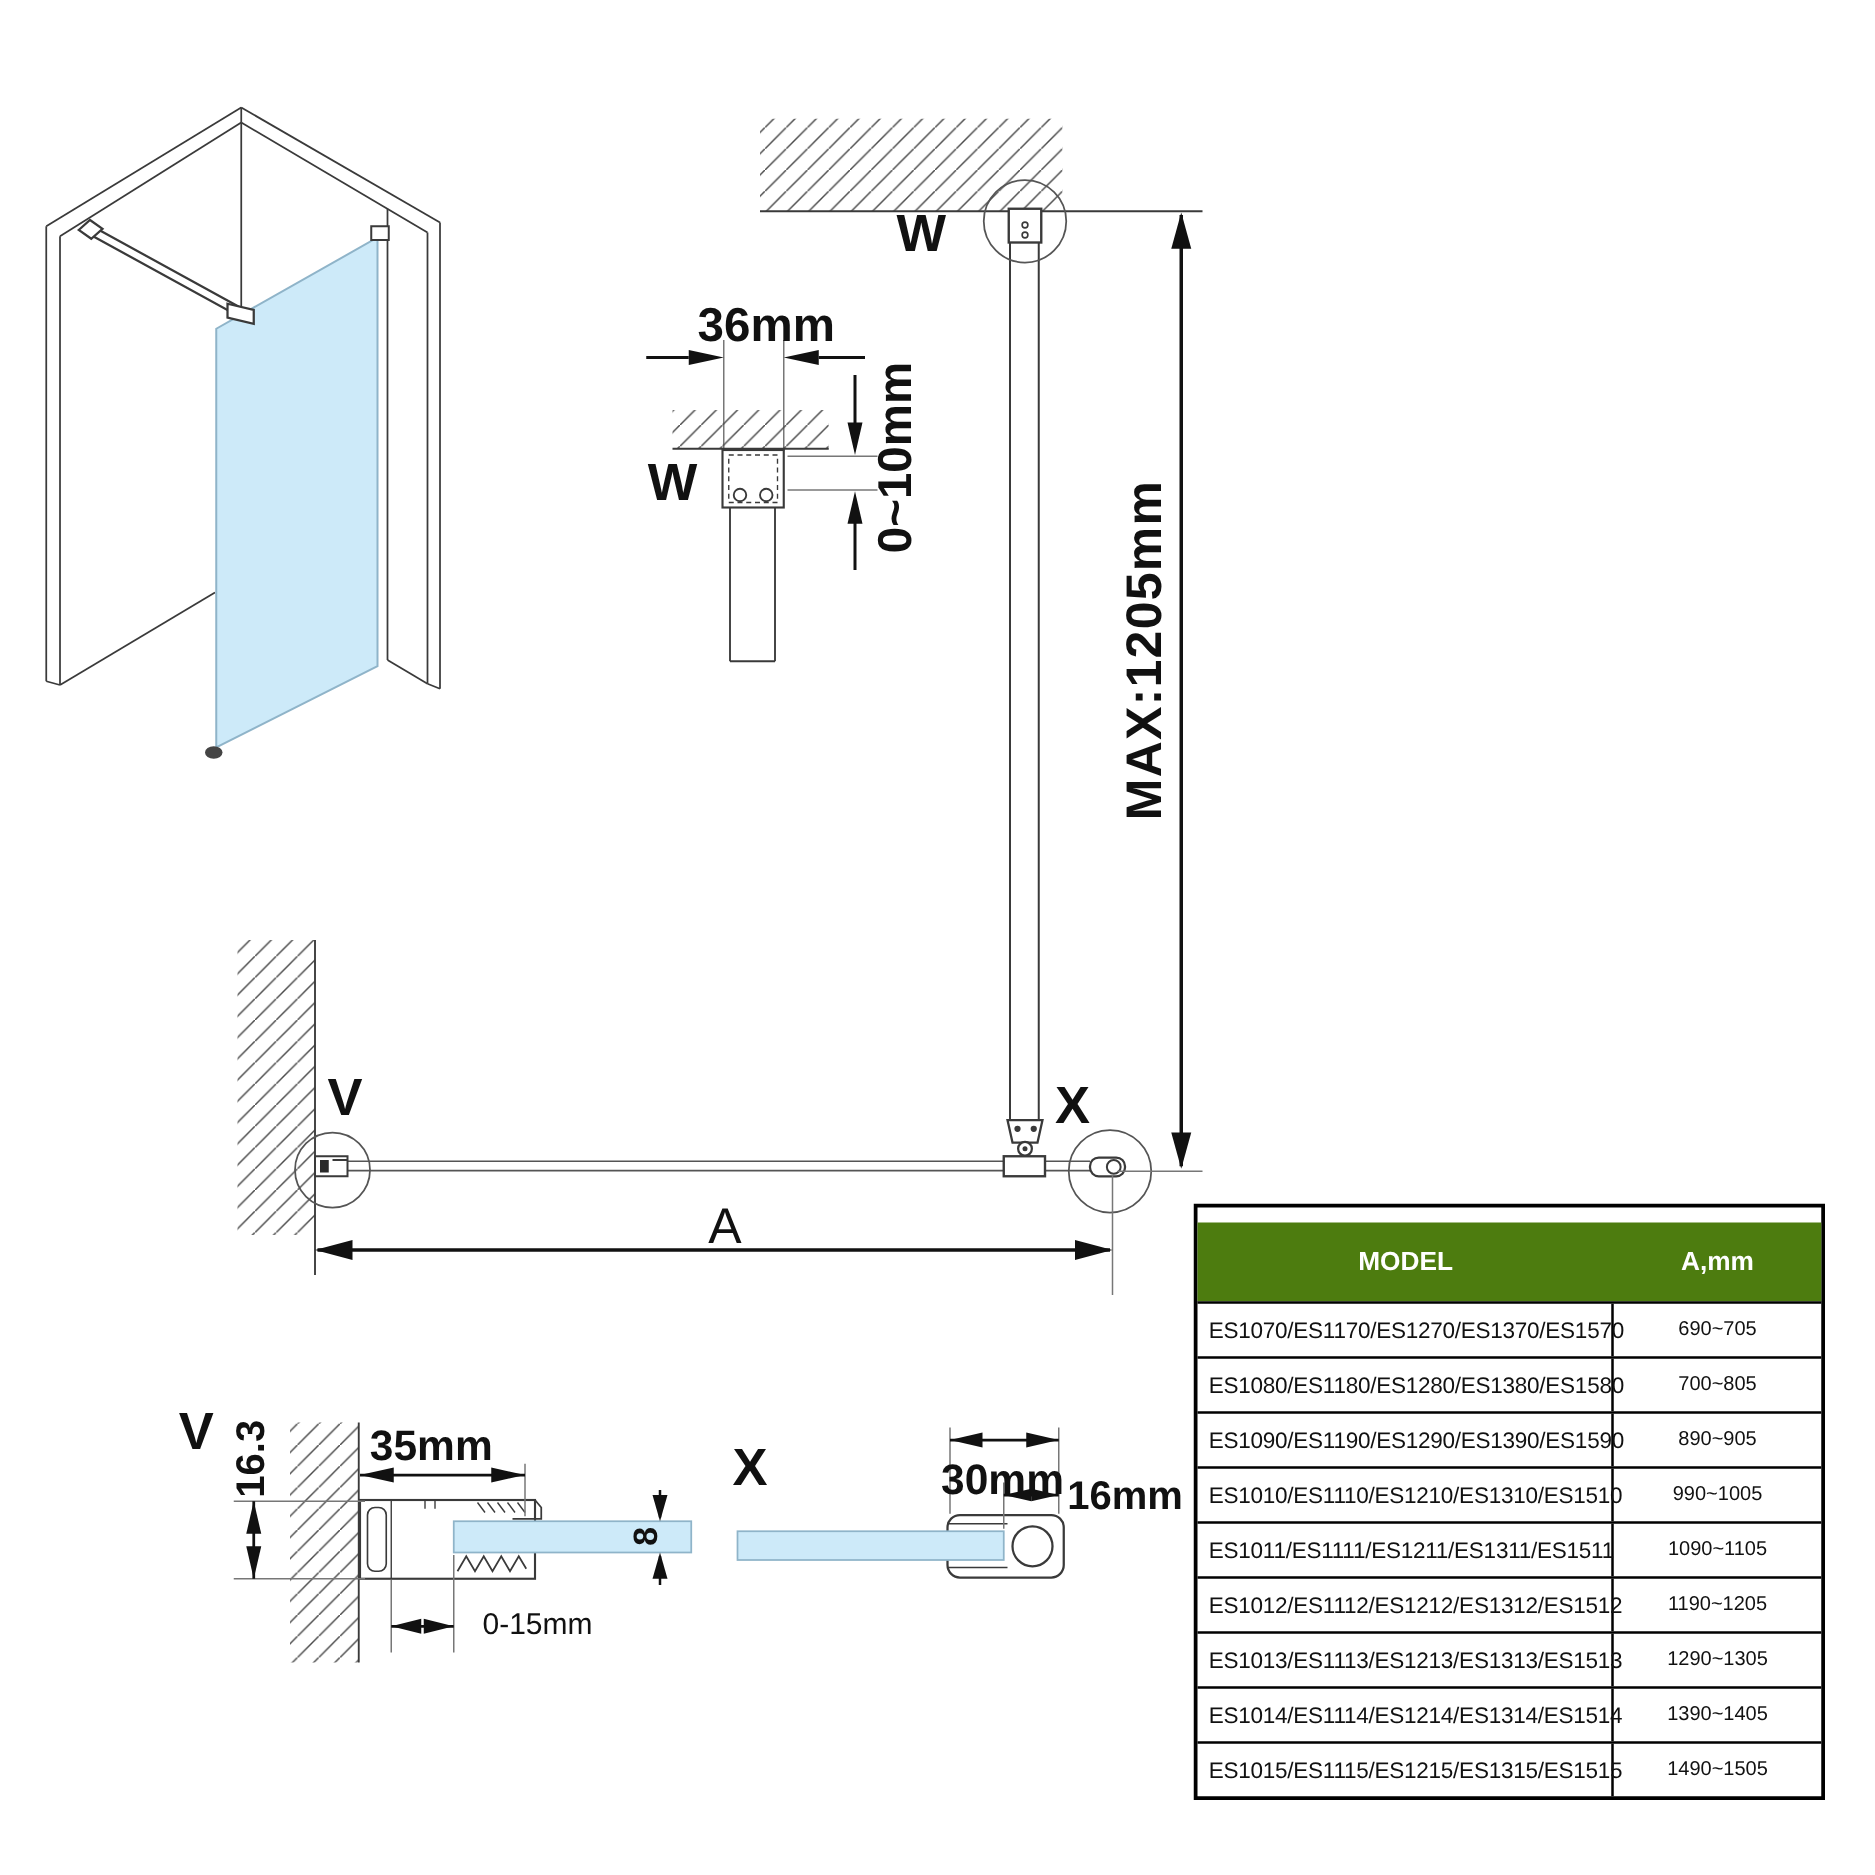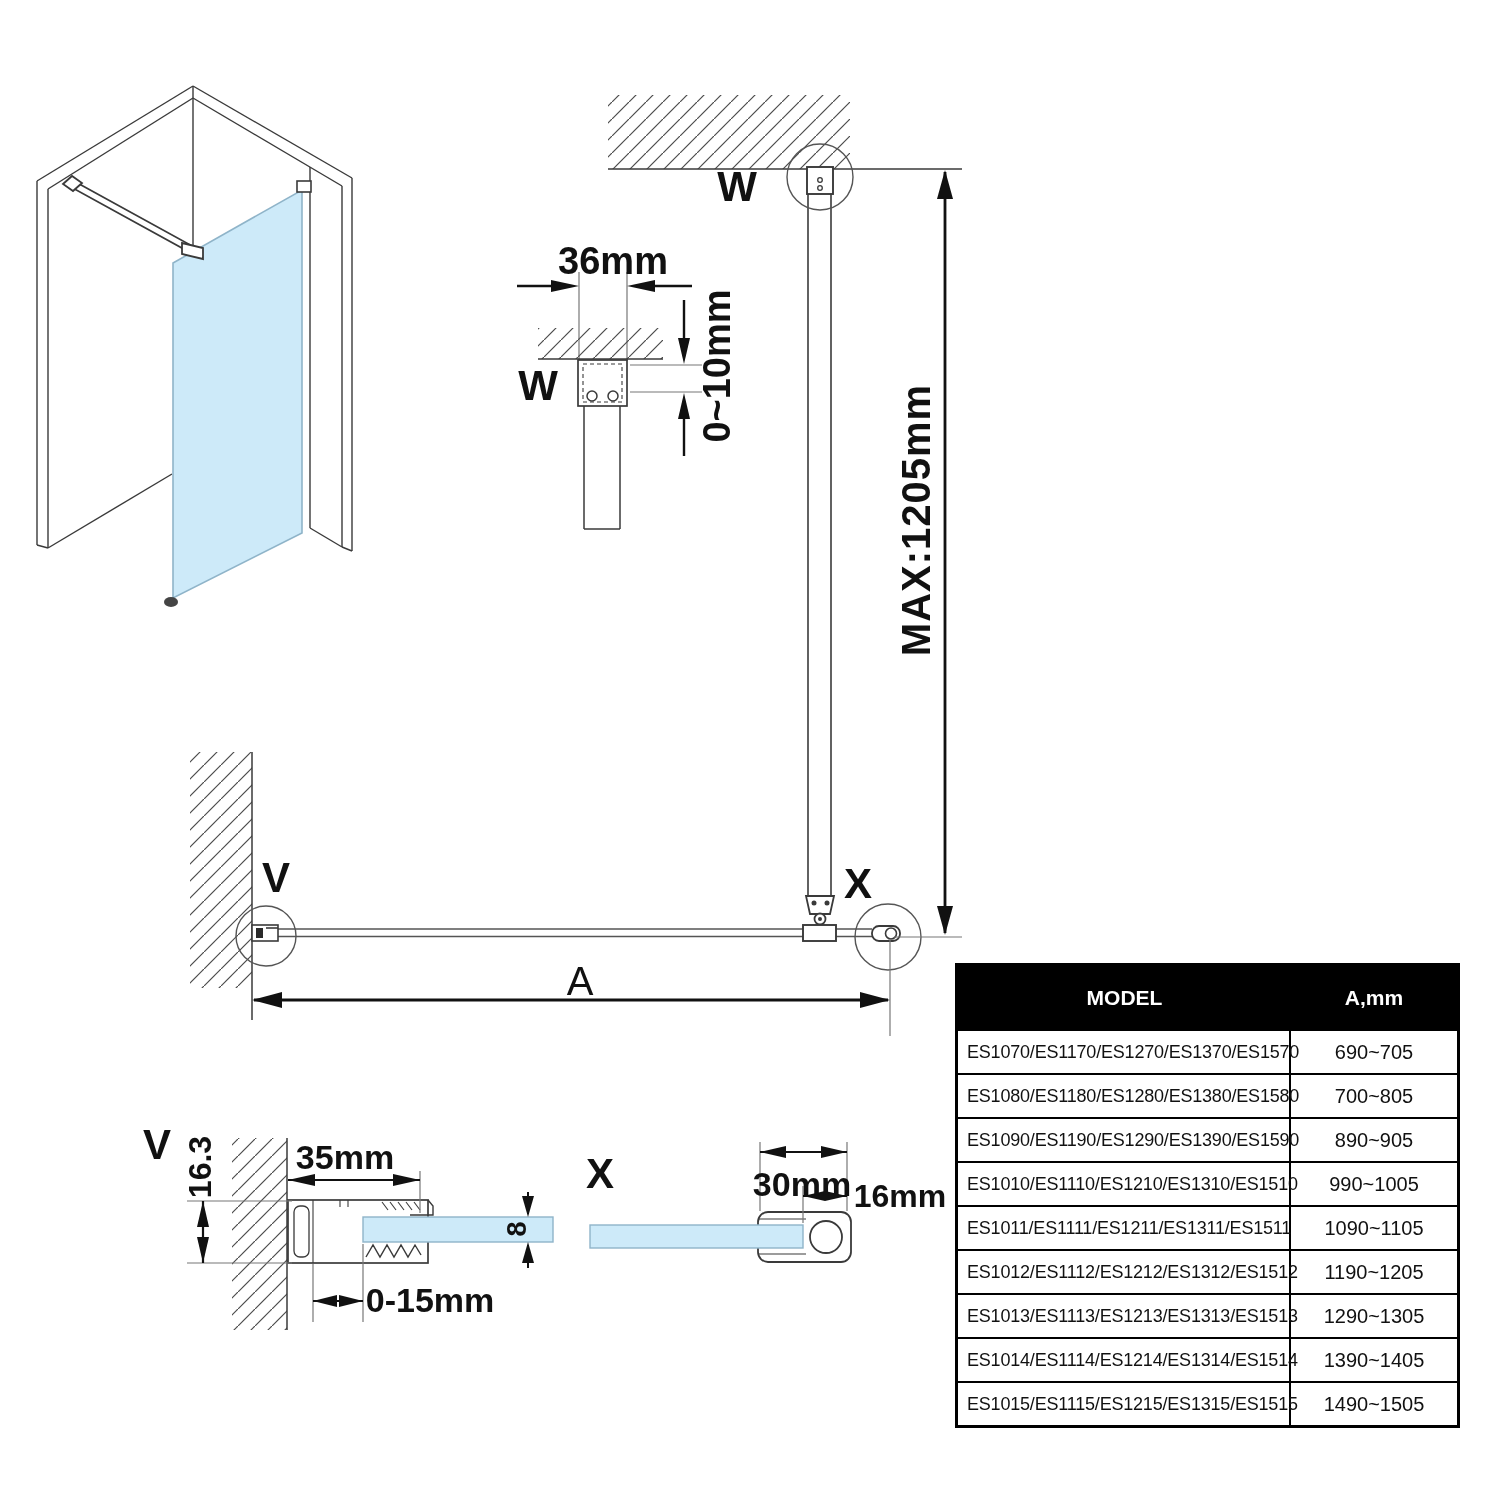--- a/index.html
+++ b/index.html
@@ -8,33 +8,33 @@
           font-family:"Liberation Sans", sans-serif;color:#111;}
   svg{position:absolute;left:0;top:0;}
   .lbl{position:absolute;white-space:nowrap;transform:translate(-50%,-50%);line-height:1;}
   .rot{transform:translate(-50%,-50%) rotate(-90deg);}
   .big{font-size:38px;font-weight:700;}
   .max{font-size:40px;font-weight:700;letter-spacing:1px;}
   .letter{font-size:42px;font-weight:700;}
   .aletter{font-size:40px;font-weight:400;}
   .med{font-size:34px;font-weight:600;}
   .med2{font-size:32px;font-weight:600;}
-  .medb{font-size:34px;font-weight:700;}
+  .medb{font-size:24px;font-weight:400;}
   .small{font-size:27px;font-weight:600;}
   
   .spec{position:absolute;left:955px;top:963px;width:505px;border:3px solid #000;
         box-sizing:border-box;background:#fff;}
-  .thead{display:flex;height:63px;background:#000000;color:#fff;font-weight:700;font-size:21px;}
+  .thead{display:flex;height:63px;background:#4d7c0f;color:#fff;font-weight:700;font-size:21px;margin-top:12px;}
   .th{display:flex;align-items:center;justify-content:center;box-sizing:border-box;}
   .th.model{width:333px;}
   .th.amm{flex:1;}
   .tr{display:flex;height:44px;border-top:2px solid #000;box-sizing:border-box;}
   .td{display:flex;align-items:center;box-sizing:border-box;}
   .td.model{width:333px;border-right:2px solid #000;padding-left:9px;font-size:18px;letter-spacing:-0.2px;}
-  .td.amm{flex:1;justify-content:center;font-size:20px;}
+  .td.amm{flex:1;justify-content:center;font-size:16px;}
 </style>
 </head>
 <body>
 
 <div id="canvas">
 
 <svg width="1500" height="1500" viewBox="0 0 1500 1500">
   <defs>
     <pattern id="hatch" width="17" height="17" patternUnits="userSpaceOnUse">
       <line x1="0" y1="17" x2="17" y2="0" stroke="#4a4a4a" stroke-width="1.2"></line>

